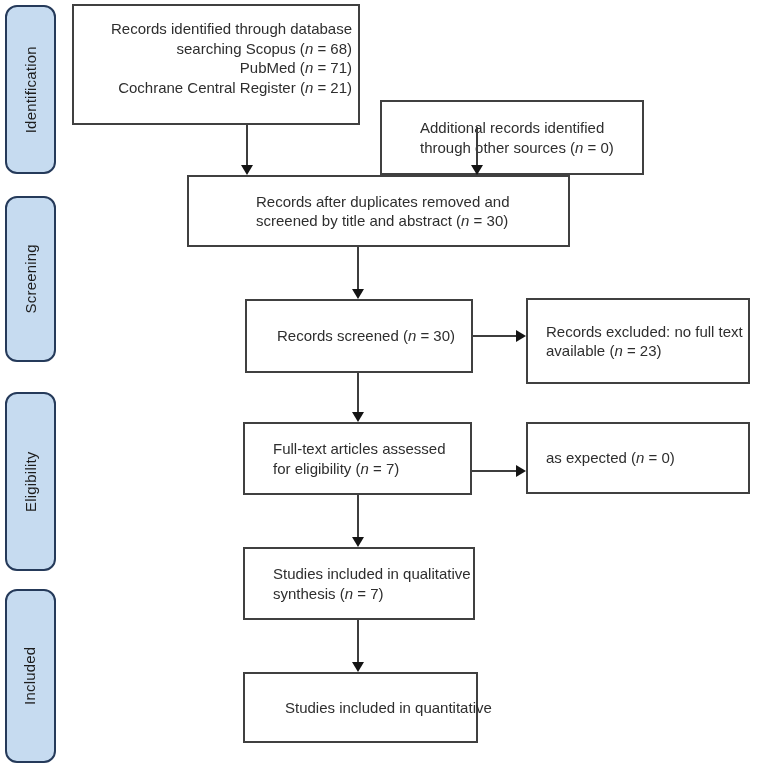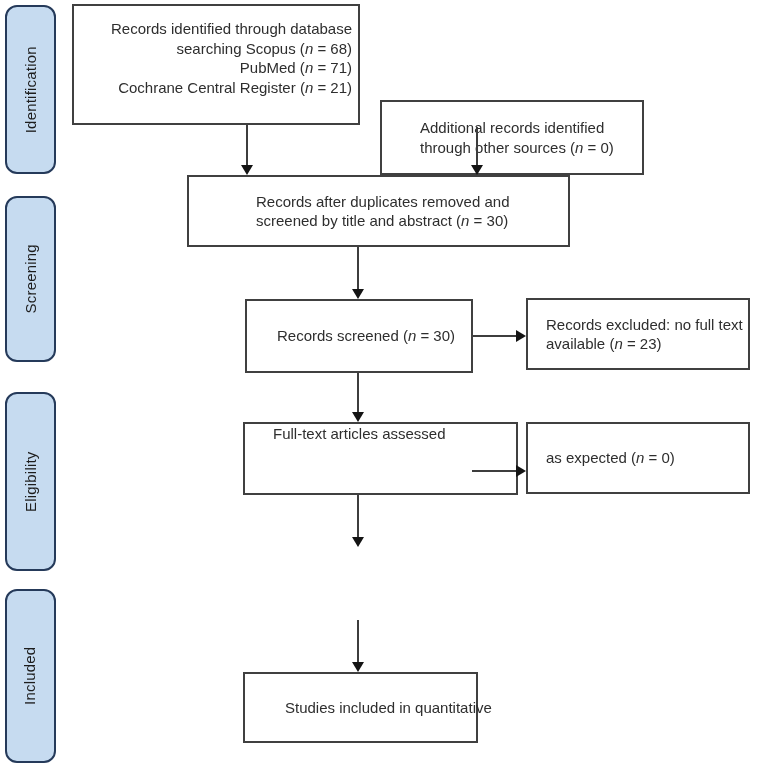--- a/index.html
+++ b/index.html
@@ -52,22 +52,22 @@
     display: flex;
     flex-direction: column;
     justify-content: center;
   }
   .fbox .line { white-space: nowrap; }
 
   .box-identified  { left: 72px;  top: 4px;   width: 288px; height: 121px; justify-content: flex-start; padding: 13px 6px 0 27px; text-align: right; }
   .box-additional  { left: 380px; top: 52px;  width: 264px; height: 75px;  padding-left: 38px; margin-top: 48px; }
   .box-duplicates  { left: 187px; top: 175px; width: 383px; height: 72px;  padding-left: 67px; }
   .box-screened    { left: 245px; top: 299px; width: 228px; height: 74px;  padding-left: 30px; }
-  .box-excluded-ft { left: 526px; top: 298px; width: 224px; height: 72px;  padding-left: 18px; }
-  .box-fulltext    { left: 243px; top: 422px; width: 275px; height: 73px;  padding-left: 28px; justify-content: space-between; }
+  .box-excluded-ft { left: 526px; top: 298px; width: 224px; height: 86px;  padding-left: 18px; }
+  .box-fulltext    { left: 243px; top: 422px; width: 229px; height: 73px;  padding-left: 28px; }
   .box-excluded-rp { left: 526px; top: 422px; width: 224px; height: 72px;  padding-left: 18px; }
   .box-qualitative { left: 243px; top: 547px; width: 232px; height: 73px;  padding-left: 28px; }
   .box-quantitative{ left: 243px; top: 672px; width: 235px; height: 71px;  padding-left: 40px; }
 
   
   .vline {
     position: absolute;
     width: 0;
     border-left: 2px solid var(--arrow, #3d3d3d);
   }
@@ -157,26 +157,31 @@
     <div class="line">Records screened (<i>n</i> = 30)</div>
   </div>
 
   <div class="fbox box-excluded-ft">
     <div class="line">Records excluded: no full text</div>
     <div class="line">available (<i>n</i> = 23)</div>
   </div>
 
   <div class="fbox box-fulltext">
     <div class="line">Full-text articles assessed</div>
+    <div class="line">for eligibility (<i>n</i> = 7)</div>
   </div>
 
   <div class="fbox box-excluded-rp">
     <div class="line">as expected (<i>n</i> = 0)</div>
   </div>
 
+  <div class="fbox box-qualitative">
+    <div class="line">Studies included in qualitative</div>
+    <div class="line">synthesis (<i>n</i> = 7)</div>
+  </div>
 
   <div class="fbox box-quantitative">
     <div class="line">Studies included in quantitative</div>
   </div>
 
   <div>
     <div class="vline a1-line"></div>
     <div class="vhead a1-head"></div>
   </div>
   <div>

